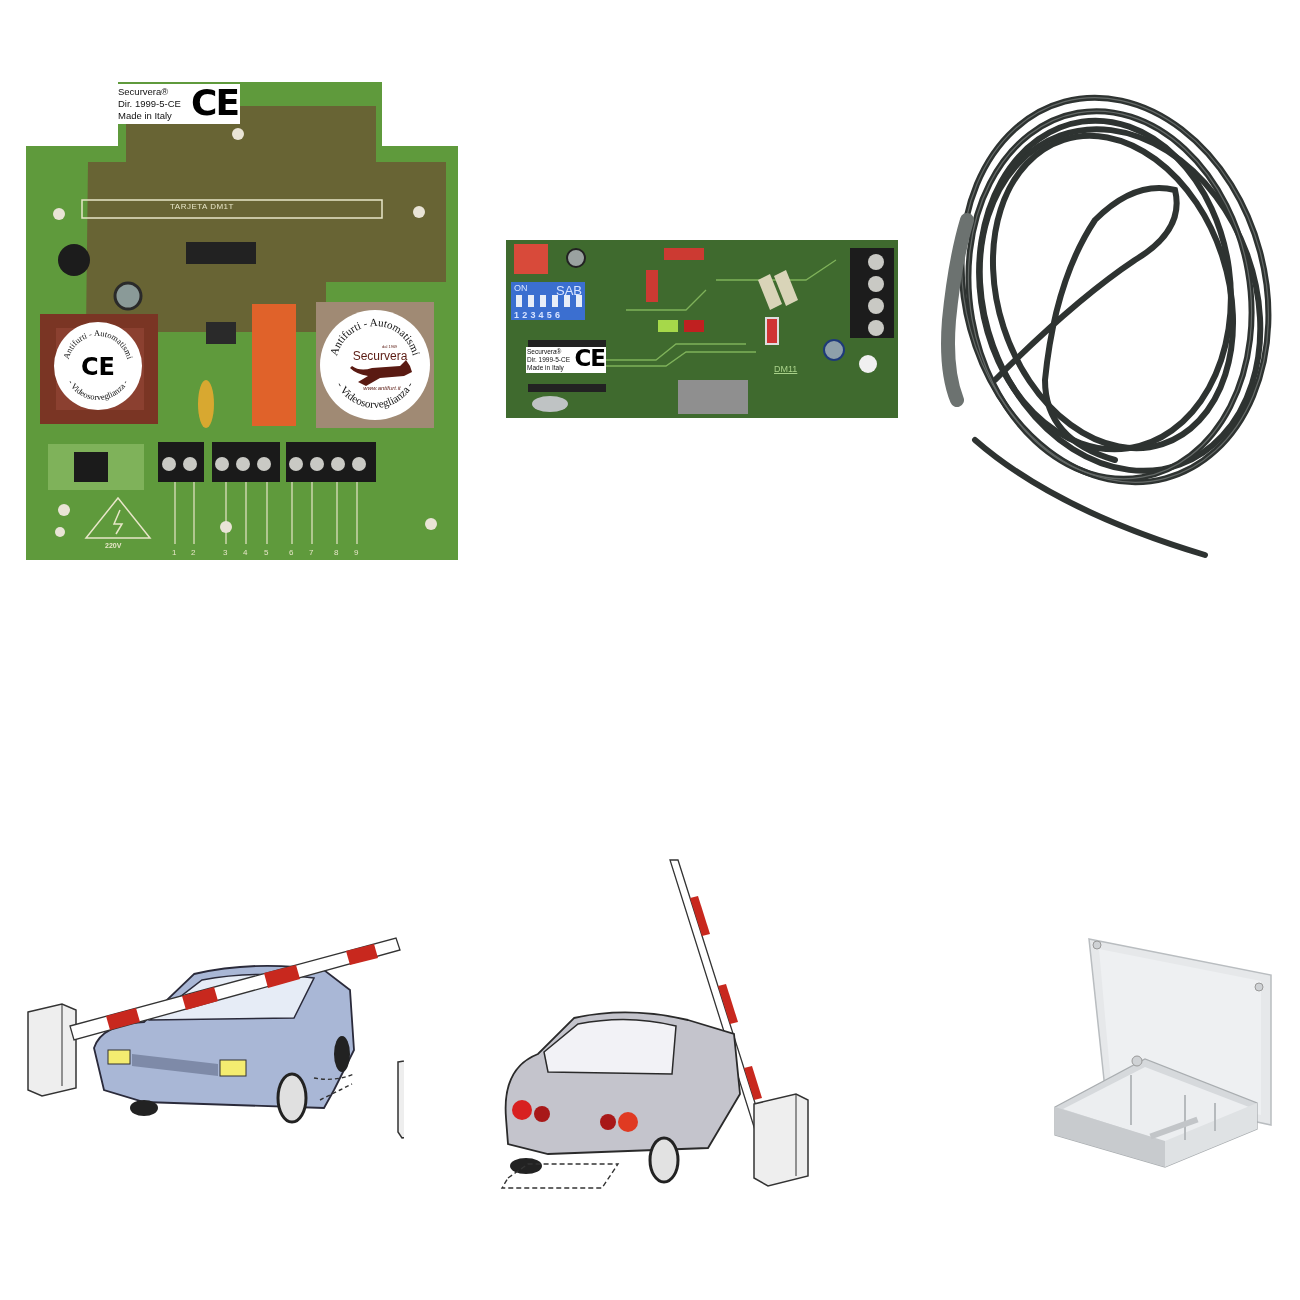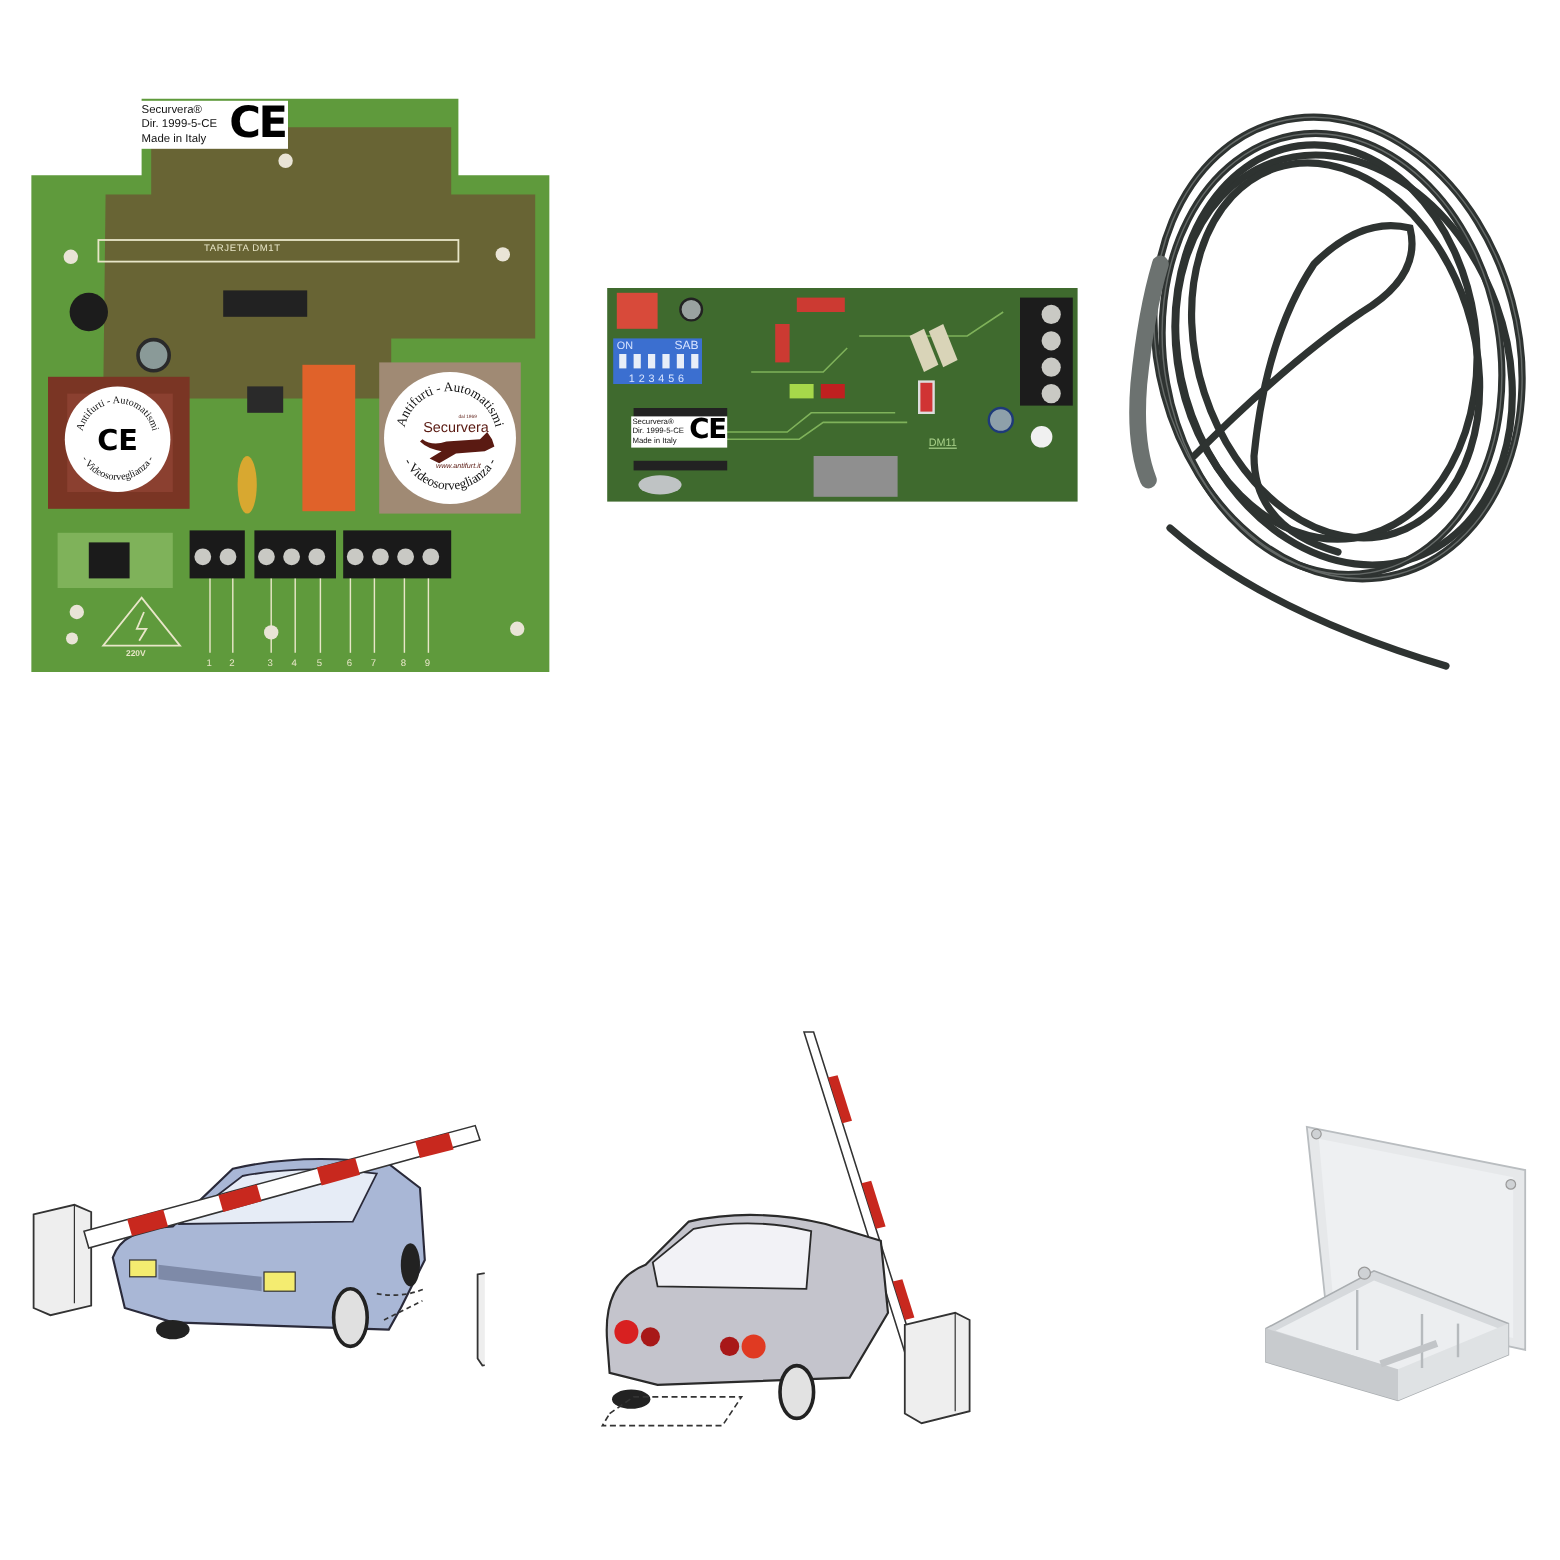--- a/index.html
+++ b/index.html
@@ -21,22 +21,22 @@
   .seal-brand { left:320px; top:310px; width:110px; height:110px; }
 
   .tarjeta { position:absolute; left:170px; top:202px; font-size:8px; color:#e8e6c8; letter-spacing:0.5px; }
   .terminal-nums { position:absolute; top:548px; font-size:8px; color:#e8e6c8; }
   .v220 { position:absolute; left:105px; top:542px; font-size:7px; color:#e8e6c8; font-weight:bold; }
 
   
   .small-board { left:506px; top:240px; width:392px; height:178px; background:#3f6a2e; }
   .dip { position:absolute; left:511px; top:282px; width:74px; height:38px; background:#3b6fd0; }
   .dip .on { position:absolute; left:3px; top:1px; font-size:9px; color:#d8e4ff; }
-  .dip .sab { position:absolute; right:3px; top:1px; font-size:10px; color:#d8e4ff; }
-  .dip .nums { position:absolute; left:13px; bottom:0px; font-size:9px; color:#d8e4ff; letter-spacing:3.2px; }
+  .dip .sab { position:absolute; right:3px; top:1px; font-size:13px; color:#d8e4ff; }
+  .dip .nums { position:absolute; left:3px; bottom:0px; font-size:9px; color:#d8e4ff; letter-spacing:3.2px;font-weight:bold; }
   .dip .sw { position:absolute; top:13px; width:6px; height:12px; background:#e8eef8; }
   .ce-label-small { position:absolute; left:526px; top:347px; width:80px; height:26px; background:#fff; }
   .ce-label-small .lines { position:absolute; left:1px; top:1px; font-size:6.5px; line-height:8px; color:#111; }
   .ce-label-small .ce { position:absolute; right:1px; top:-2px; font-size:23px; font-weight:bold; letter-spacing:-1px; color:#000; font-family:"DejaVu Sans", sans-serif; }
   .dm11 { position:absolute; left:774px; top:364px; font-size:9px; color:#a9d18a;text-decoration:underline; }
 
   .cable, .scene1, .scene2, .box { position:absolute; }
   .cable { left:935px; top:80px; width:350px; height:485px; }
   .scene1 { left:24px; top:930px; width:380px; height:215px; }
   .scene2 { left:478px; top:858px; width:340px; height:350px; }

